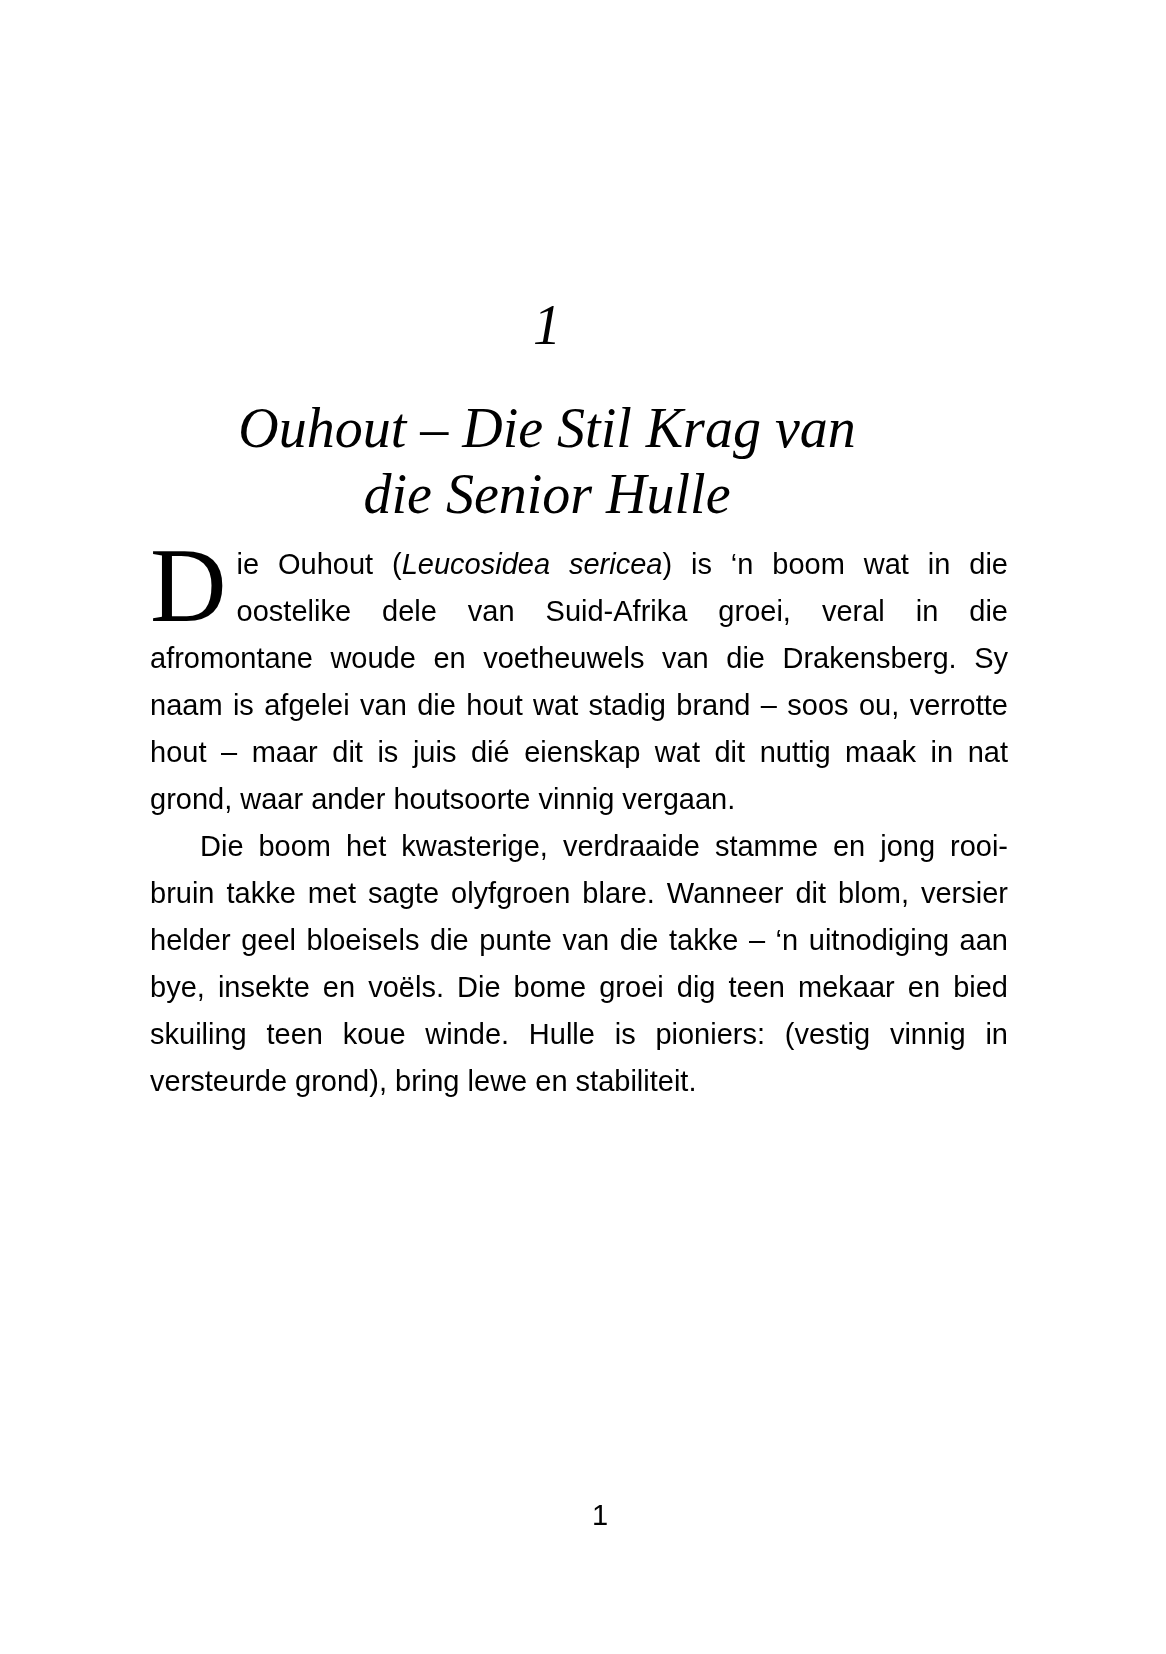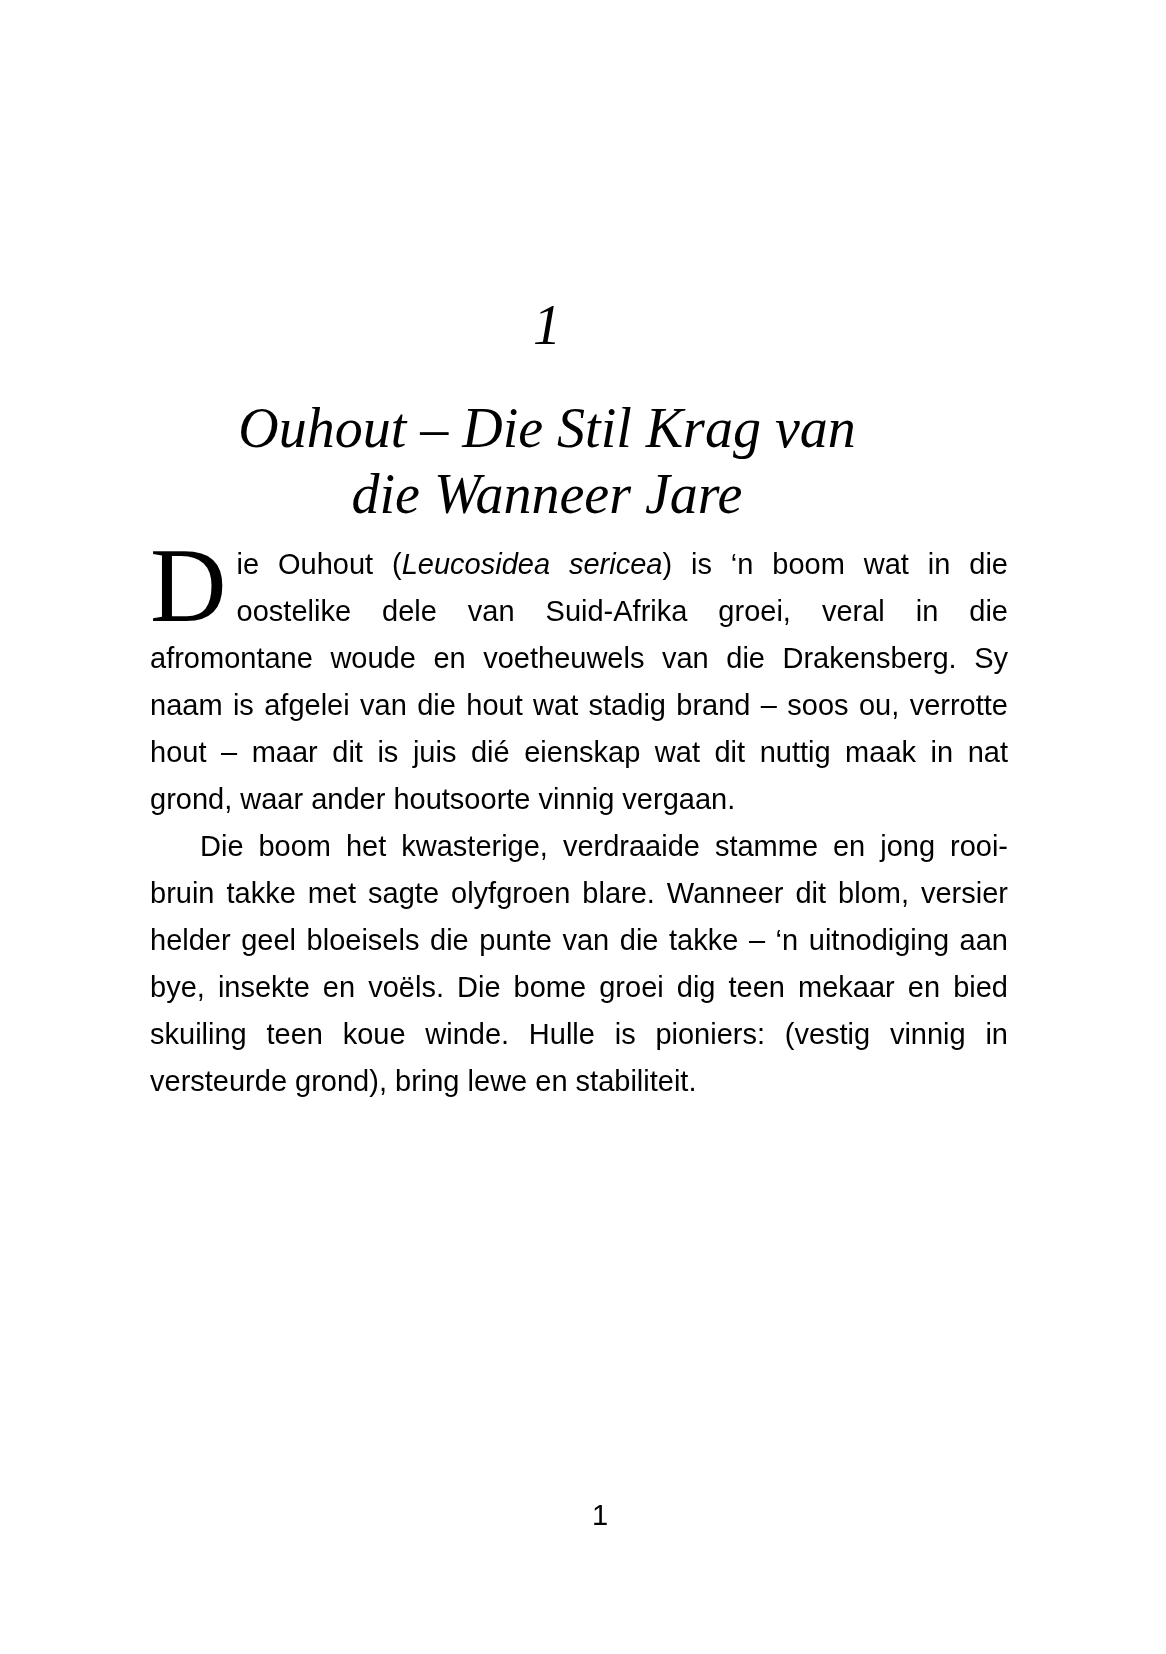--- a/index.html
+++ b/index.html
@@ -73,21 +73,21 @@
 </style>
 </head>
 <body>
 
 <div class="page">
 
   <div class="chapter-number">1</div>
 
   <div class="chapter-title">
     <div>Ouhout – Die Stil Krag van</div>
-    <div>die Wanneer Jare</div>
+    <div>die Senior Hulle</div>
   </div>
 
   <div class="body-text">
 
     <p class="para"><span class="dropcap">D</span><span>ie Ouhout (</span><span class="species">Leucosidea sericea</span><span>) is ‘n boom wat in die oostelike dele van Suid-Afrika groei, veral in die afromontane woude en voetheuwels van die Drakensberg. Sy naam is afgelei van die hout wat stadig brand – soos ou, verrotte hout – maar dit is juis dié eienskap wat dit nuttig maak in nat grond, waar ander houtsoorte vinnig vergaan.</span></p>
 
     <p class="para indented">Die boom het kwasterige, verdraaide stamme en jong rooi-bruin takke met sagte olyfgroen blare. Wanneer dit blom, versier helder geel bloeisels die punte van die takke – ‘n uitnodiging aan bye, insekte en voëls. Die bome groei dig teen mekaar en bied skuiling teen koue winde. Hulle is pioniers: (vestig vinnig in versteurde grond), bring lewe en stabiliteit.</p>
 
 
   </div>

